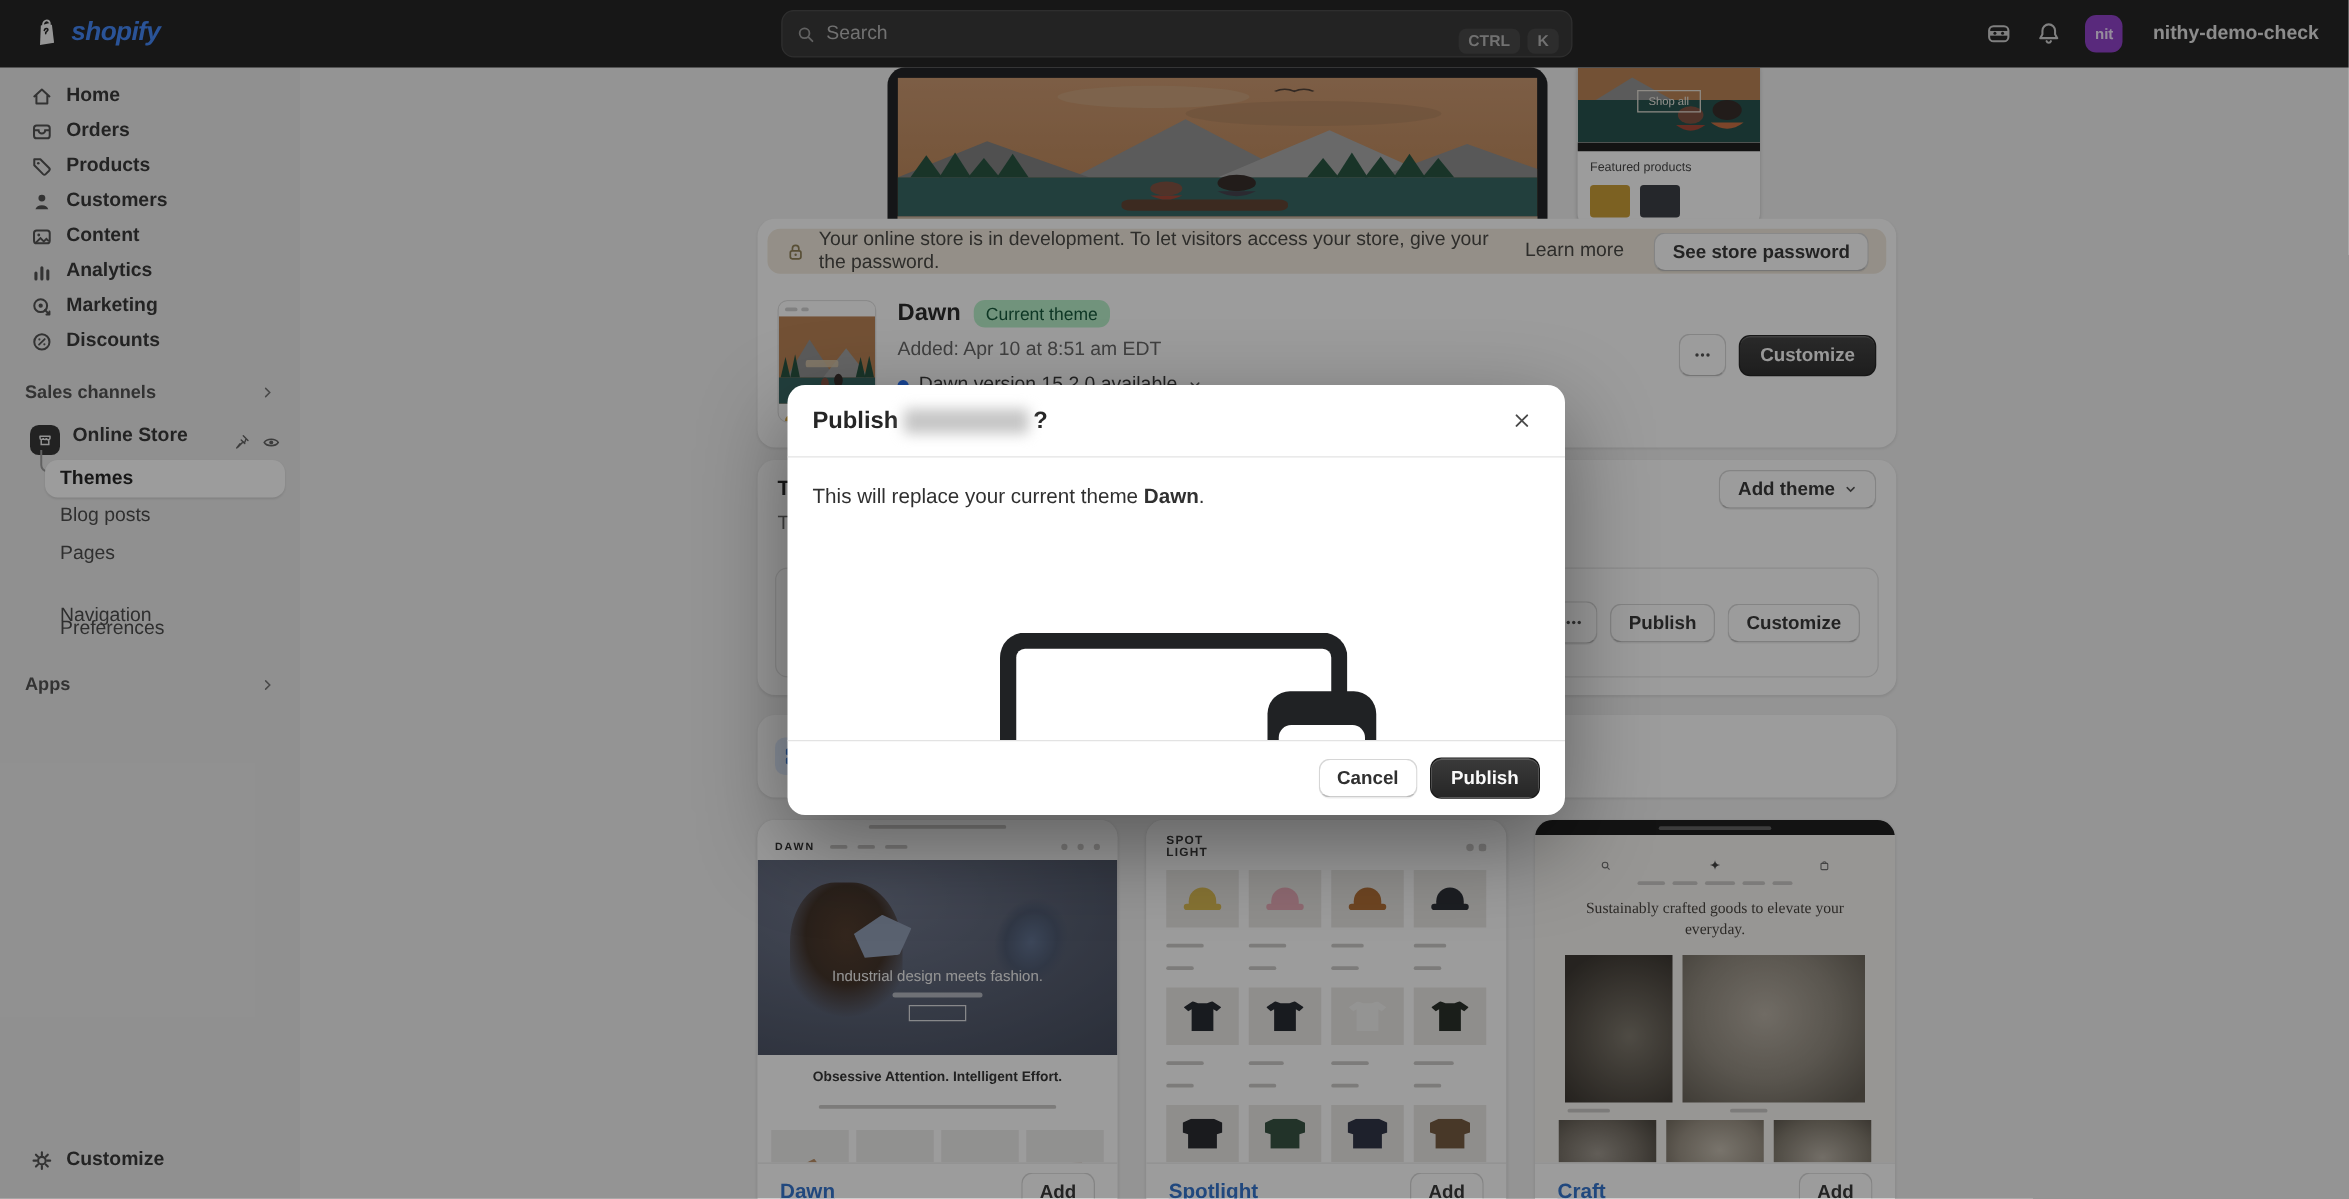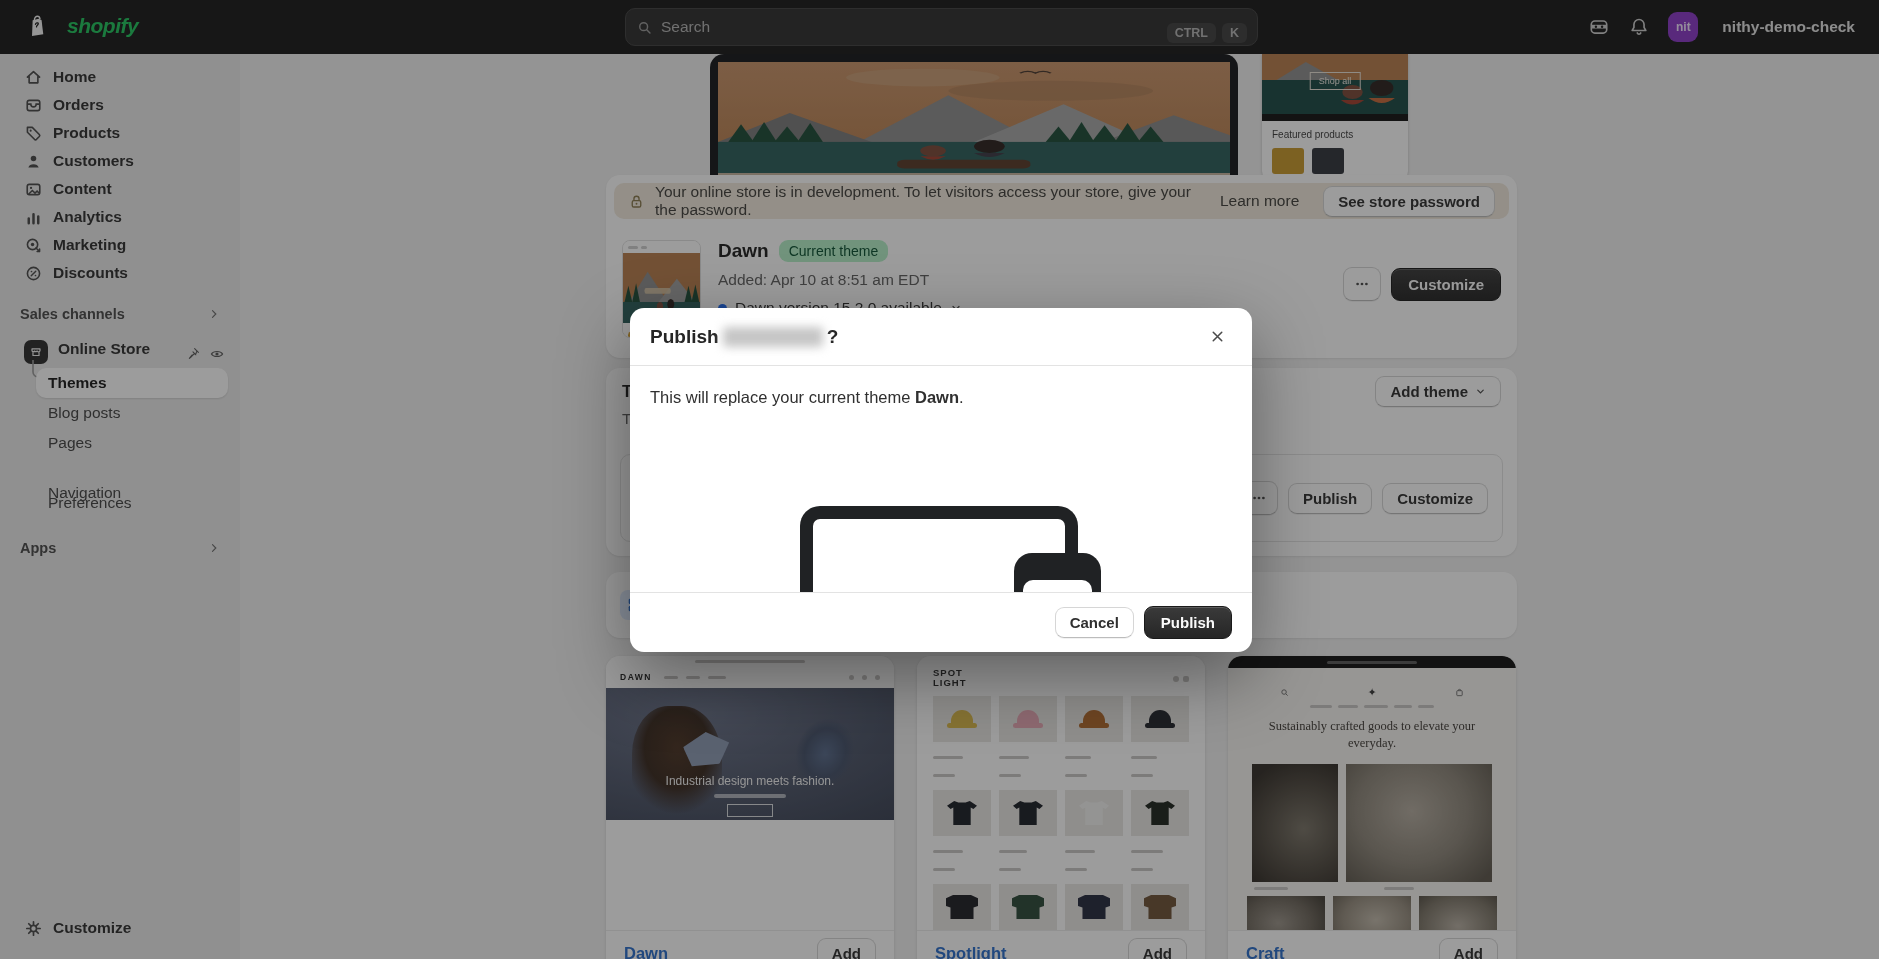--- a/index.html
+++ b/index.html
@@ -4,21 +4,21 @@
 <style>
   * { margin:0; padding:0; box-sizing:border-box; }
   html,body { background:#555; }
   body { font-family:"Liberation Sans", sans-serif; }
   #stage { position:relative; width:1879px; height:959px; overflow:hidden; background:#f1f1f1; }
   [data-interactable="true"] { cursor:pointer; }
 
   
   .topbar { position:absolute; left:0; top:0; width:1879px; height:54px; background:#1a1a1a; z-index:10; }
   .logo { position:absolute; left:24px; top:13px; display:flex; align-items:center; gap:7px; }
-  .logo-word { color:#22c55e; font-size:21px; font-weight:700; letter-spacing:-0.5px; font-style:italic;margin-left:10px; }
+  .logo-word { color:#3b82f6; font-size:21px; font-weight:700; letter-spacing:-0.5px; font-style:italic; }
   .searchbar { position:absolute; left:625px; top:8px; width:633px; height:38px; background:#303030; border:1px solid #434343; border-radius:10px; display:flex; align-items:center; padding:0 10px; }
   .searchbar .ph { color:#b5b5b5; font-size:15.5px; margin-left:8px; flex:1; }
   .kbd { background:#404040; color:#b5b5b5; border-radius:6px; font-size:12.5px; font-weight:600; padding:3px 8px; margin-left:6px;margin-top:12px; }
   .top-right { position:absolute; right:24px; top:0; height:54px; display:flex; align-items:center; gap:18px; }
   .avatar-chip { display:flex; align-items:center; gap:24px; }
   .avatar { width:30px; height:30px; border-radius:9px; background:#8c39c8; color:#f3e4ff; font-size:12px; font-weight:700; display:flex; align-items:center; justify-content:center; }
   .store-name { color:#e3e3e3; font-size:15.5px; font-weight:600; }
 
   
   .sidebar { position:absolute; left:0; top:54px; width:240px; height:905px; background:#ebebeb; }
@@ -84,21 +84,21 @@
   .p-card { position:relative; width:288px; height:400px; background:#ffffff; border-radius:14px; box-shadow:0 1px 3px rgba(0,0,0,.12); overflow:hidden; }
   .p-preview { position:absolute; left:0; top:0; width:288px; height:274px; overflow:hidden; background:#fff; }
   .p-footer { position:absolute; left:0; top:274px; width:288px; height:60px; border-top:1px solid #ececec; display:flex; align-items:center; justify-content:space-between; padding:0 18px 14px 18px; background:#fff; }
   .p-link { font-size:16.5px; font-weight:700; color:#2c6ecb; text-decoration:underline; }
   .bar { background:#c9c7c4; border-radius:2px; display:inline-block; }
 
   
   .dwn-ann { height:10px; display:flex; justify-content:center; align-items:center; }
   .dwn-head { height:22px; display:flex; align-items:center; padding:0 14px; gap:8px; }
   .dwn-logo { font-size:8.5px; font-weight:800; letter-spacing:1.5px; color:#262626; margin-right:4px; }
-  .dwn-hero { position:relative; height:132px; background:radial-gradient(120% 120% at 30% 20%, #6b7389 0%, #525a6e 45%, #363d4e 100%); overflow:hidden; }
+  .dwn-hero { position:relative; height:156px; background:radial-gradient(120% 120% at 30% 20%, #6b7389 0%, #525a6e 45%, #363d4e 100%); overflow:hidden; }
   .dwn-hero .fig { position:absolute; left:26px; top:18px; width:90px; height:120px; background:radial-gradient(60% 55% at 50% 35%, #4c3526 0%, #3a2a20 60%, transparent 100%); border-radius:40% 45% 30% 40%; }
   .dwn-hero .bag { position:absolute; left:78px; top:44px; width:46px; height:34px; background:#8e9bb4; transform:rotate(-12deg); clip-path:polygon(0 30%, 55% 0, 100% 45%, 70% 100%, 10% 90%); }
   .dwn-hero .shoe { position:absolute; right:40px; top:30px; width:58px; height:70px; background:radial-gradient(closest-side,#5a6c8c 0%, #46526a 70%, transparent 100%); border-radius:50% 40% 50% 45%; transform:rotate(18deg); }
   .dwn-hero-text { position:absolute; left:0; right:0; top:86px; text-align:center; color:#f2f2f2; font-size:12px; font-weight:500; }
   .dwn-hero .sub { position:absolute; left:50%; top:106px; transform:translateX(-50%); width:72px; height:4px; background:rgba(255,255,255,.55); border-radius:2px; }
   .dwn-hero .cta { position:absolute; left:50%; top:116px; transform:translateX(-50%); width:46px; height:13px; border:1px solid rgba(255,255,255,.8); }
   .dwn-sect { text-align:center; padding-top:12px; }
   .dwn-sect-h { font-size:11px; font-weight:700; color:#2b2b2b; }
   .dwn-prods { display:flex; gap:6px; justify-content:center; margin-top:12px; }
   .dwn-tile { position:relative; width:62px; height:52px; background:#edecea; display:flex; align-items:flex-end; justify-content:center; }
@@ -497,20 +497,38 @@
               <span class="bar" style="width:5px;height:5px;border-radius:50%"></span>
               <span class="bar" style="width:5px;height:5px;border-radius:50%"></span>
           </div>
           <div class="dwn-hero" data-interactable="false">
             <div class="fig"></div>
               <div class="bag"></div>
               <div class="shoe"></div>
             <div class="dwn-hero-text" data-interactable="false">Industrial design meets fashion.</div>
             <div class="sub"></div>
               <div class="cta"></div>
+          </div>
+          <div class="dwn-sect">
+            <div class="dwn-sect-h" data-interactable="false">Obsessive Attention. Intelligent Effort.</div>
+            <div style="margin-top:6px"><span class="bar" style="width:190px;height:3px"></span></div>
+            <div class="dwn-prods">
+              <div class="dwn-tile" data-interactable="false">
+                  <div class="dwn-shape" style="background: rgb(185, 138, 95);"></div>
+                </div>
+              <div class="dwn-tile" data-interactable="false">
+                  <div class="dwn-shape" style="clip-path: polygon(15% 30%, 85% 30%, 92% 100%, 8% 100%); background: rgb(91, 130, 168);"></div>
+                </div>
+              <div class="dwn-tile" data-interactable="false">
+                  <div class="dwn-shape" style="height: 14px; clip-path: polygon(0px 60%, 55% 0px, 70% 35%, 100% 70%, 100% 100%, 0px 100%); background: rgb(194, 154, 107);"></div>
+                </div>
+              <div class="dwn-tile" data-interactable="false">
+                  <div class="dwn-shape" style="clip-path: polygon(10% 20%, 90% 10%, 96% 95%, 6% 100%); background: rgb(138, 90, 51);"></div>
+                </div>
+            </div>
           </div>
         </div>
         <div class="p-footer">
           <a class="p-link" data-interactable="true">Dawn</a>
           <button class="btn-light" data-interactable="true">Add</button>
         </div>
       </div>
 
       <div class="p-card" data-interactable="false">
         <div class="p-preview" data-interactable="false">

